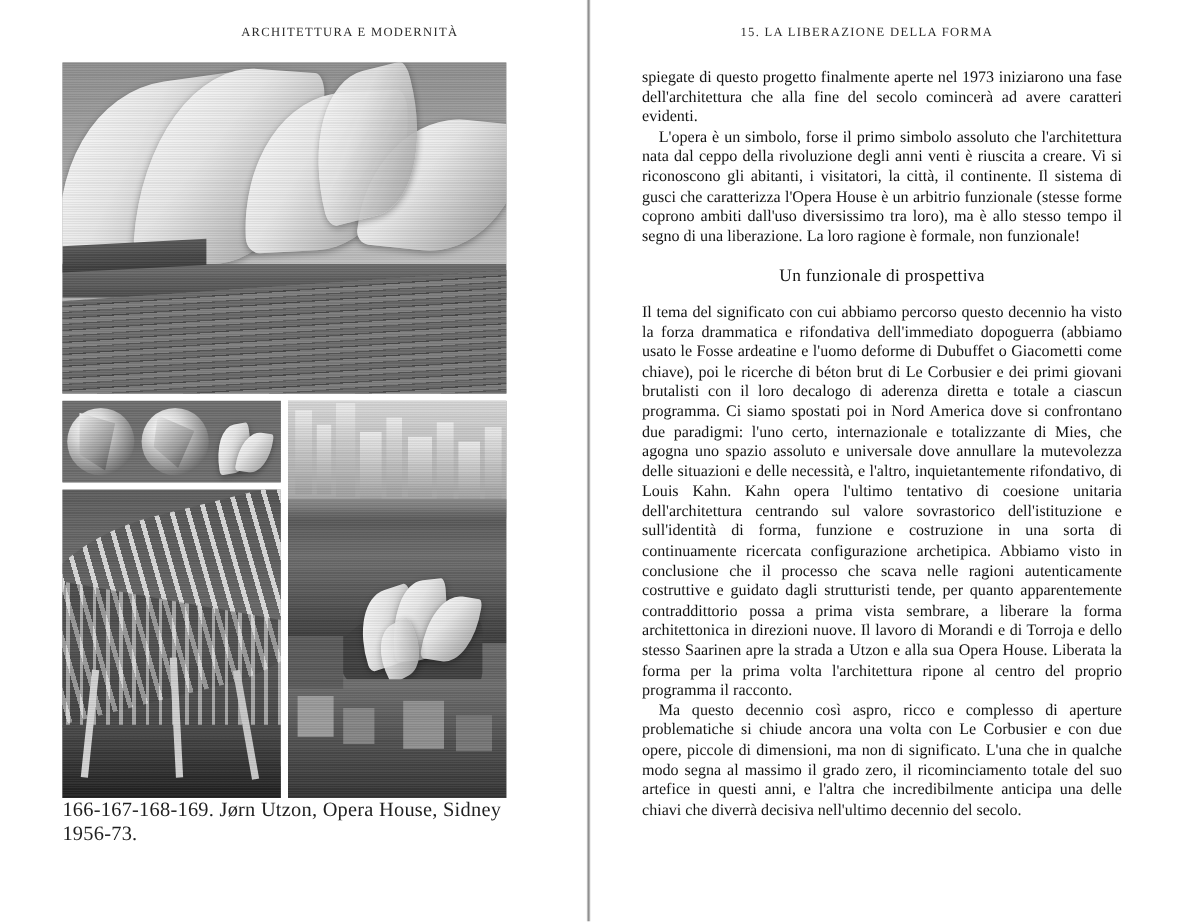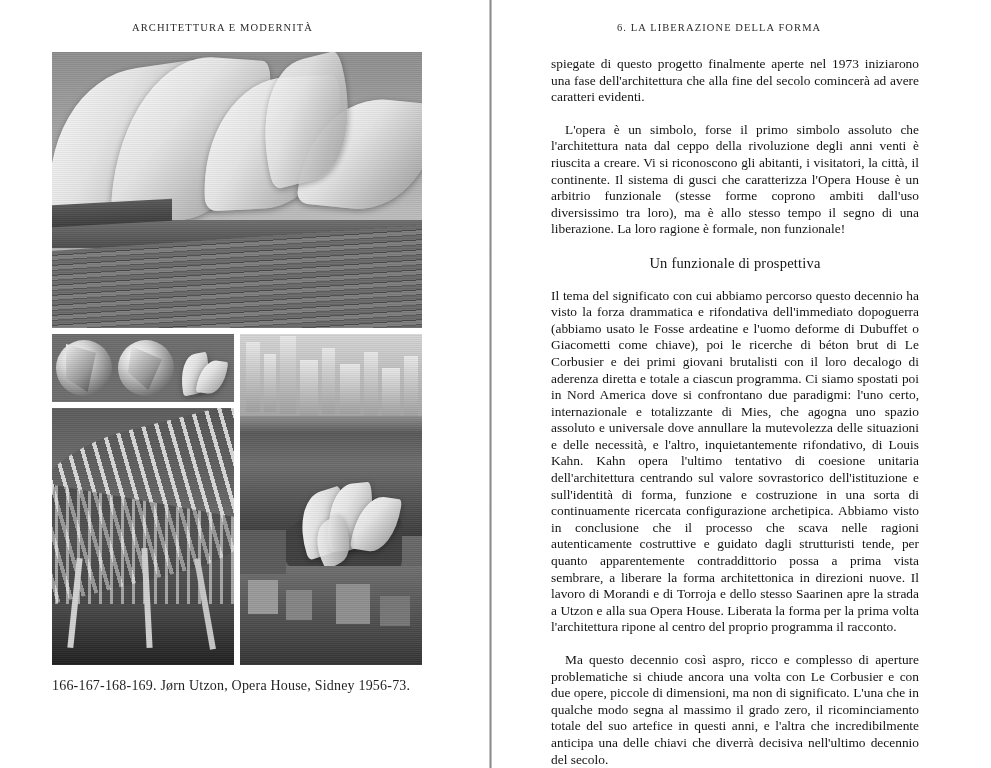--- a/index.html
+++ b/index.html
@@ -42,21 +42,21 @@
     padding: 22px 40px 0 46px;
   }
   .running-head {
     font-variant: small-caps;
     font-size: 10.5px;
     letter-spacing: 1.1px;
     color: #2b2b2b;
     text-align: center;
     height: 16px;
   }
-  .rh-left { margin-left: 10px; text-align: left; padding-left: 78px;}
+  .rh-left { margin-left: 10px; text-align: center; padding-left: 78px;}
   .rh-right { text-align: left; padding-left: 82px; }
 
   .folio {
     position: absolute;
     bottom: 22px;
     width: 100%;
     left: 0;
     text-align: center;
     font-size: 11.5px;
     letter-spacing: 1px;
@@ -100,22 +100,21 @@
     background: #8a8a8a;
   }
   .fig-right {
     width: 182px;
     height: 331px;
     position: relative;
     overflow: hidden;
     background: #7d7d7d;
   }
   .caption {
-    margin-top: 13px;
-    font-size: 14px;
+    font-size: 17px;
     color: #1f1f1f;
     letter-spacing: 0.2px;
   }
 
   
   .sky {
     position: absolute; inset: 0;
     background: linear-gradient(to bottom, #8e8e8e 0%, #a8a8a8 35%, #bdbdbd 60%, #9c9c9c 100%);
   }
   .sky-dark {
@@ -172,21 +171,21 @@
   .body-col {
     width: 400px;
     margin-top: 18px;
     font-size: 13.4px;
     line-height: 16.6px;
     text-align: justify;
     hyphens: auto;
     color: #141414;
   }
   .body-col p {
-    margin: 16px;
+    margin: 0;
     text-indent: 14px;
   }
   .body-col p.first { text-indent: 0; }
   .sub-head {
     text-align: center;
     font-size: 14.5px;
     margin: 17px 0 13px 0;
     letter-spacing: .2px;
   }
 </style>
@@ -274,21 +273,21 @@
         </div>
       </div>
 
       <div class="caption">166-167-168-169. Jørn Utzon, Opera House, Sidney 1956-73.</div>
     </div>
 
   </div>
 
   <div class="page page-right">
 
-    <div class="running-head rh-right">6. LA LIBERAZIONE DELLA FORMA</div>
+    <div class="running-head rh-right">15. LA LIBERAZIONE DELLA FORMA</div>
 
     <div class="body-col">
       <p class="first">spiegate di questo progetto finalmente aperte nel 1973 iniziarono una fase dell'architettura che alla fine del secolo comincerà ad avere caratteri evidenti.</p>
       <p>L'opera è un simbolo, forse il primo simbolo assoluto che l'architettura nata dal ceppo della rivoluzione degli anni venti è riuscita a creare. Vi si riconoscono gli abitanti, i visitatori, la città, il continente. Il sistema di gusci che caratterizza l'Opera House è un arbitrio funzionale (stesse forme coprono ambiti dall'uso diversissimo tra loro), ma è allo stesso tempo il segno di una liberazione. La loro ragione è formale, non funzionale!</p>
 
       <div class="sub-head">Un funzionale di prospettiva</div>
 
       <p class="first">Il tema del significato con cui abbiamo percorso questo decennio ha visto la forza drammatica e rifondativa dell'immediato dopoguerra (abbiamo usato le Fosse ardeatine e l'uomo deforme di Dubuffet o Giacometti come chiave), poi le ricerche di béton brut di Le Corbusier e dei primi giovani brutalisti con il loro decalogo di aderenza diretta e totale a ciascun programma. Ci siamo spostati poi in Nord America dove si confrontano due paradigmi: l'uno certo, internazionale e totalizzante di Mies, che agogna uno spazio assoluto e universale dove annullare la mutevolezza delle situazioni e delle necessità, e l'altro, inquietantemente rifondativo, di Louis Kahn. Kahn opera l'ultimo tentativo di coesione unitaria dell'architettura centrando sul valore sovrastorico dell'istituzione e sull'identità di forma, funzione e costruzione in una sorta di continuamente ricercata configurazione archetipica. Abbiamo visto in conclusione che il processo che scava nelle ragioni autenticamente costruttive e guidato dagli strutturisti tende, per quanto apparentemente contraddittorio possa a prima vista sembrare, a liberare la forma architettonica in direzioni nuove. Il lavoro di Morandi e di Torroja e dello stesso Saarinen apre la strada a Utzon e alla sua Opera House. Liberata la forma per la prima volta l'architettura ripone al centro del proprio programma il racconto.</p>
       <p>Ma questo decennio così aspro, ricco e complesso di aperture problematiche si chiude ancora una volta con Le Corbusier e con due opere, piccole di dimensioni, ma non di significato. L'una che in qualche modo segna al massimo il grado zero, il ricominciamento totale del suo artefice in questi anni, e l'altra che incredibilmente anticipa una delle chiavi che diverrà decisiva nell'ultimo decennio del secolo.</p>
     </div>

